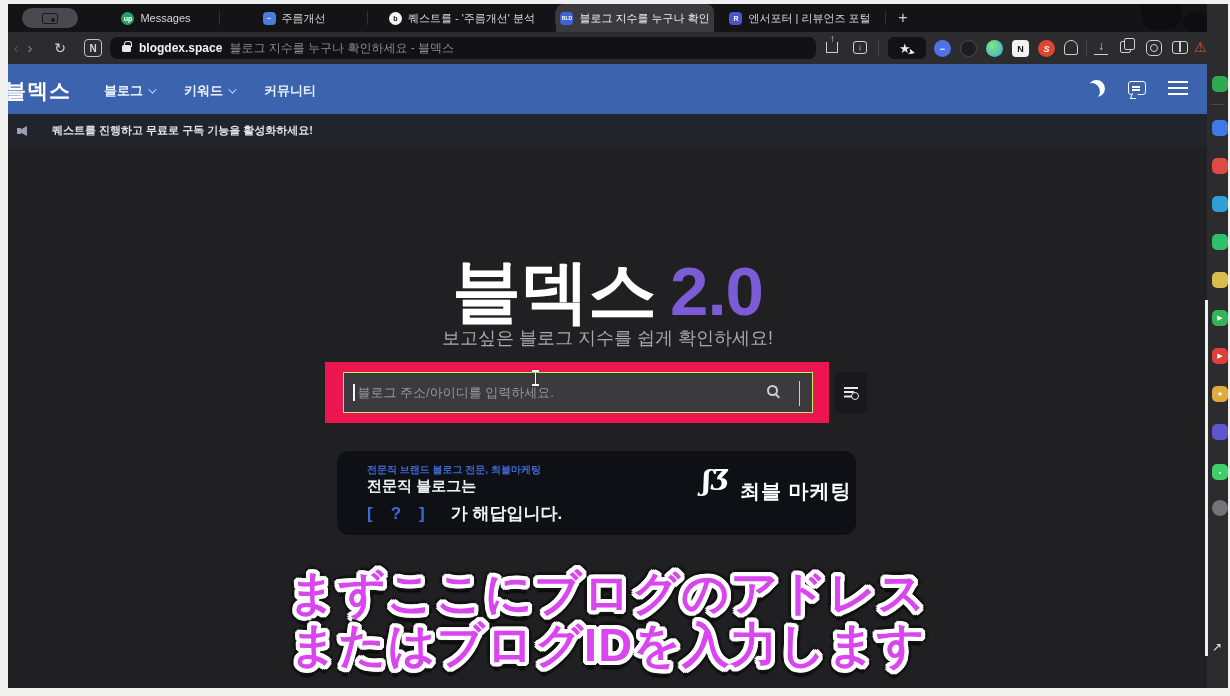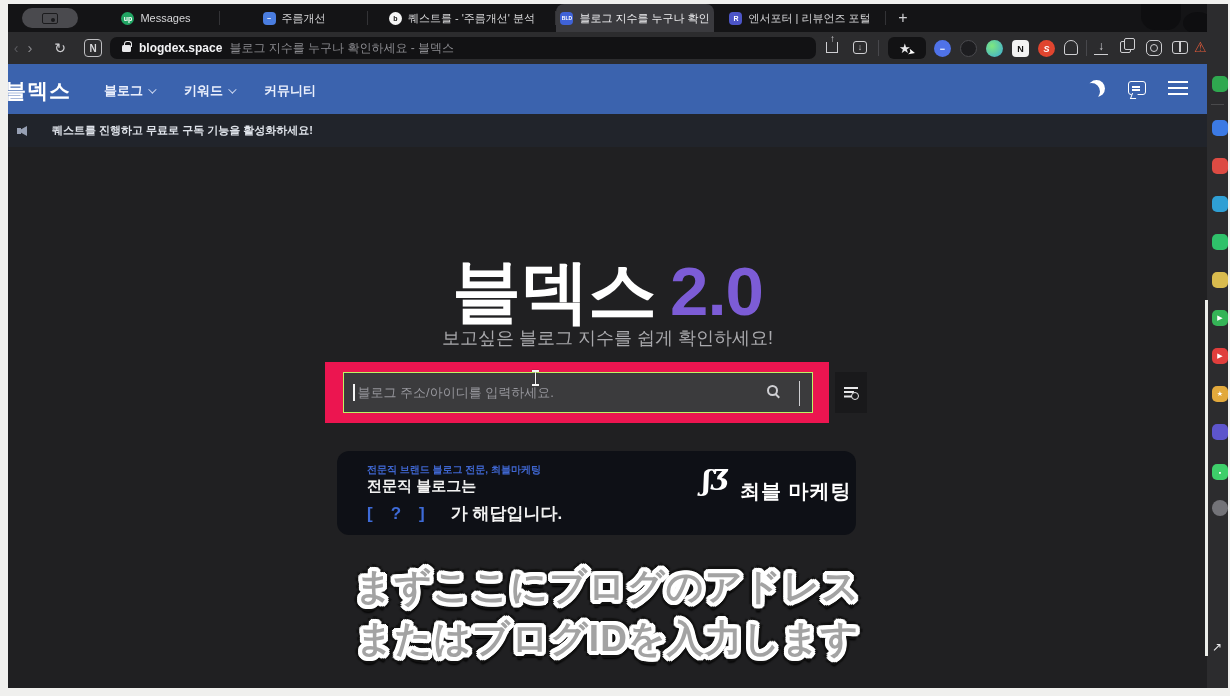--- a/index.html
+++ b/index.html
@@ -105,21 +105,21 @@
   .ad-eyebrow { position:absolute; left:30px; top:12px; font-size:10px; font-weight:bold; color:#3f66cf; }
   .ad-line1 { position:absolute; left:30px; top:26px; font-size:15px; font-weight:800; color:#f2f2f2; }
   .ad-line2 { position:absolute; left:30px; top:51px; font-size:17px; font-weight:800; color:#f2f2f2; }
   .ad-line2 .blue { color:#3e6bd8; }
   .ad-line2 .q { padding:0 18px; }
   .ad-line2 .tail { margin-left:26px; }
   .brand-glyph { position:absolute; left:365px; top:13px; font-family:"DejaVu Serif", serif; font-style:italic; font-weight:bold; font-size:28px; color:#ffffff; }
   .brand-text { position:absolute; left:403px; top:27px; font-size:20px; font-weight:bold; color:#ffffff; letter-spacing:1px; }
 
   
-  .jp { position:absolute; left:0; width:1199px; text-align:center; font-size:37px; font-weight:900; letter-spacing:1px; color:#a3a3a3;
+  .jp { position:absolute; left:0; width:1199px; text-align:center; font-size:47px; font-weight:900; letter-spacing:1px; color:#d946ef;
         text-shadow:
         -4px 0 0 #fff, 4px 0 0 #fff, 0 -4px 0 #fff, 0 4px 0 #fff,
         -3px -3px 0 #fff, 3px -3px 0 #fff, -3px 3px 0 #fff, 3px 3px 0 #fff,
         -4px 2px 0 #fff, 4px 2px 0 #fff, -2px 4px 0 #fff, 2px 4px 0 #fff,
         -4px -2px 0 #fff, 4px -2px 0 #fff, -2px -4px 0 #fff, 2px -4px 0 #fff,
         -7px 0 1px #121212, 7px 0 1px #121212, 0 -7px 1px #121212, 0 7px 1px #121212,
         -5px -5px 1px #121212, 5px -5px 1px #121212, -5px 5px 1px #121212, 5px 5px 1px #121212,
         0 8px 2px #000; }
   .jp1 { top:558px; }
   .jp2 { top:610px; }

